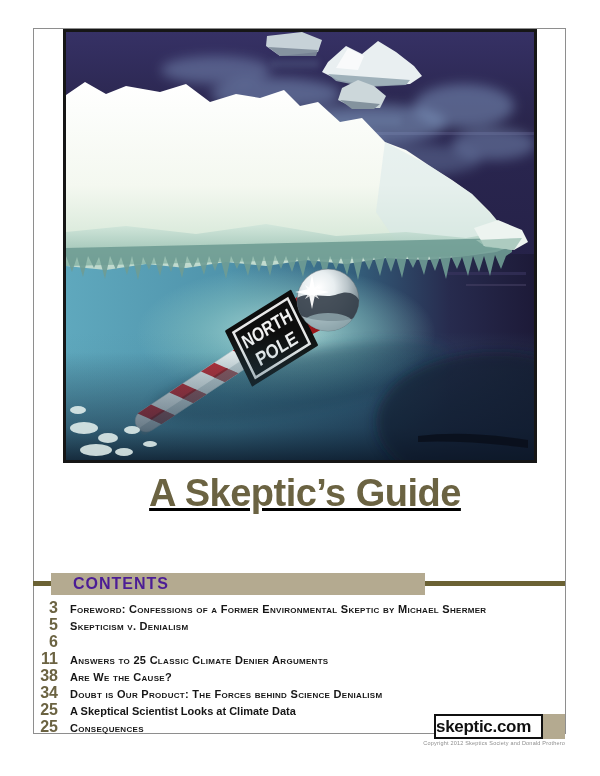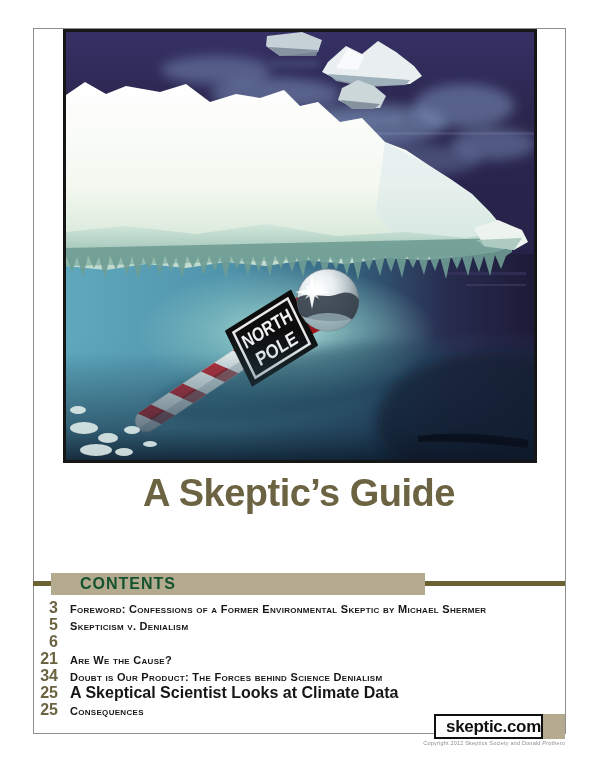--- a/index.html
+++ b/index.html
@@ -3,39 +3,39 @@
 <meta charset="utf-8">
 <style>
   html,body{margin:0;padding:0;background:#ffffff;}
   .canvas{position:relative;width:600px;height:776px;background:#ffffff;overflow:hidden;
           font-family:"Liberation Sans",sans-serif;}
   .page-border{position:absolute;left:33px;top:28px;width:531px;height:704px;
                border:1px solid #8e8e8e;}
   .artwork{position:absolute;left:63px;top:29px;width:468px;height:428px;
            border:3px solid #161616;background:#2c2852;}
   .artwork svg{display:block;}
-  .title-block{position:absolute;left:33px;top:473px;width:532px;text-align:center;}
+  .title-block{position:absolute;left:39px;top:473px;width:532px;text-align:center;text-decoration:underline;}
   .title-line{font-size:38px;line-height:40px;font-weight:bold;color:#6b6342;
               letter-spacing:-0.5px;}
   .byline{margin-top:-3px;font-size:11.5px;font-weight:bold;color:#3d3b31;
           font-variant:small-caps;letter-spacing:0.6px;}
   .contents-bar{position:absolute;left:33px;top:573px;width:532px;height:22px;}
   .contents-rule{position:absolute;left:0;top:8px;width:532px;height:5px;background:#6b6234;}
   .contents-tab{position:absolute;left:18px;top:0;width:374px;height:22px;background:#b4aa90;}
-  .contents-tab span{display:block;padding-left:29px;line-height:22px;font-size:16px;
-                     font-weight:bold;color:#14532d;letter-spacing:1px;}
+  .contents-tab span{display:block;padding-left:22px;line-height:22px;font-size:16px;
+                     font-weight:bold;color:#4c1d95;letter-spacing:1px;}
   .toc{position:absolute;left:33px;top:599px;width:532px;}
   .toc-row{display:flex;align-items:baseline;height:17px;}
   .toc-num{display:inline-block;width:25px;text-align:right;font-size:16px;
            font-weight:bold;color:#6b6342;flex:0 0 25px;}
   .toc-text{margin-left:12px;font-size:11px;font-weight:bold;color:#161616;
             font-variant:small-caps;letter-spacing:0.3px;white-space:nowrap;}
-  .toc-text.mixed{font-variant:normal;font-size:16px;letter-spacing:0;}
+  .toc-text.mixed{font-variant:normal;font-size:11px;letter-spacing:0;}
   .logo-box{position:absolute;left:434px;top:714px;width:105px;height:21px;
-            background:#ffffff;border:2px solid #101010;text-align:right;}
+            background:#ffffff;border:2px solid #101010;text-align:left;}
   .logo-box span{line-height:21px;font-size:17px;font-weight:bold;color:#101010;
                  letter-spacing:-0.3px;}
   .logo-tan{position:absolute;left:543px;top:714px;width:22px;height:25px;background:#b4aa90;}
   .copyright{position:absolute;left:33px;top:740px;width:532px;text-align:right;
              font-size:5.5px;color:#8e8e8e;letter-spacing:0.2px;}
 </style>
 </head>
 <body>
 
 <div class="canvas">
@@ -242,23 +242,27 @@
 
       <div class="toc-row">
         <span class="toc-num">5</span>
         <span class="toc-text">Skepticism v. Denialism</span>
       </div>
 
       <div class="toc-row">
         <span class="toc-num">6</span>
       </div>
 
-
-      <div class="toc-row">
-        <span class="toc-num">21</span>
+      <div class="toc-row">
+        <span class="toc-num">11</span>
+        <span class="toc-text">Answers to 25 Classic Climate Denier Arguments</span>
+      </div>
+
+      <div class="toc-row">
+        <span class="toc-num">38</span>
         <span class="toc-text">Are We the Cause?</span>
       </div>
 
       <div class="toc-row">
         <span class="toc-num">34</span>
         <span class="toc-text">Doubt is Our Product: The Forces behind Science Denialism</span>
       </div>
 
       <div class="toc-row">
         <span class="toc-num">25</span>

